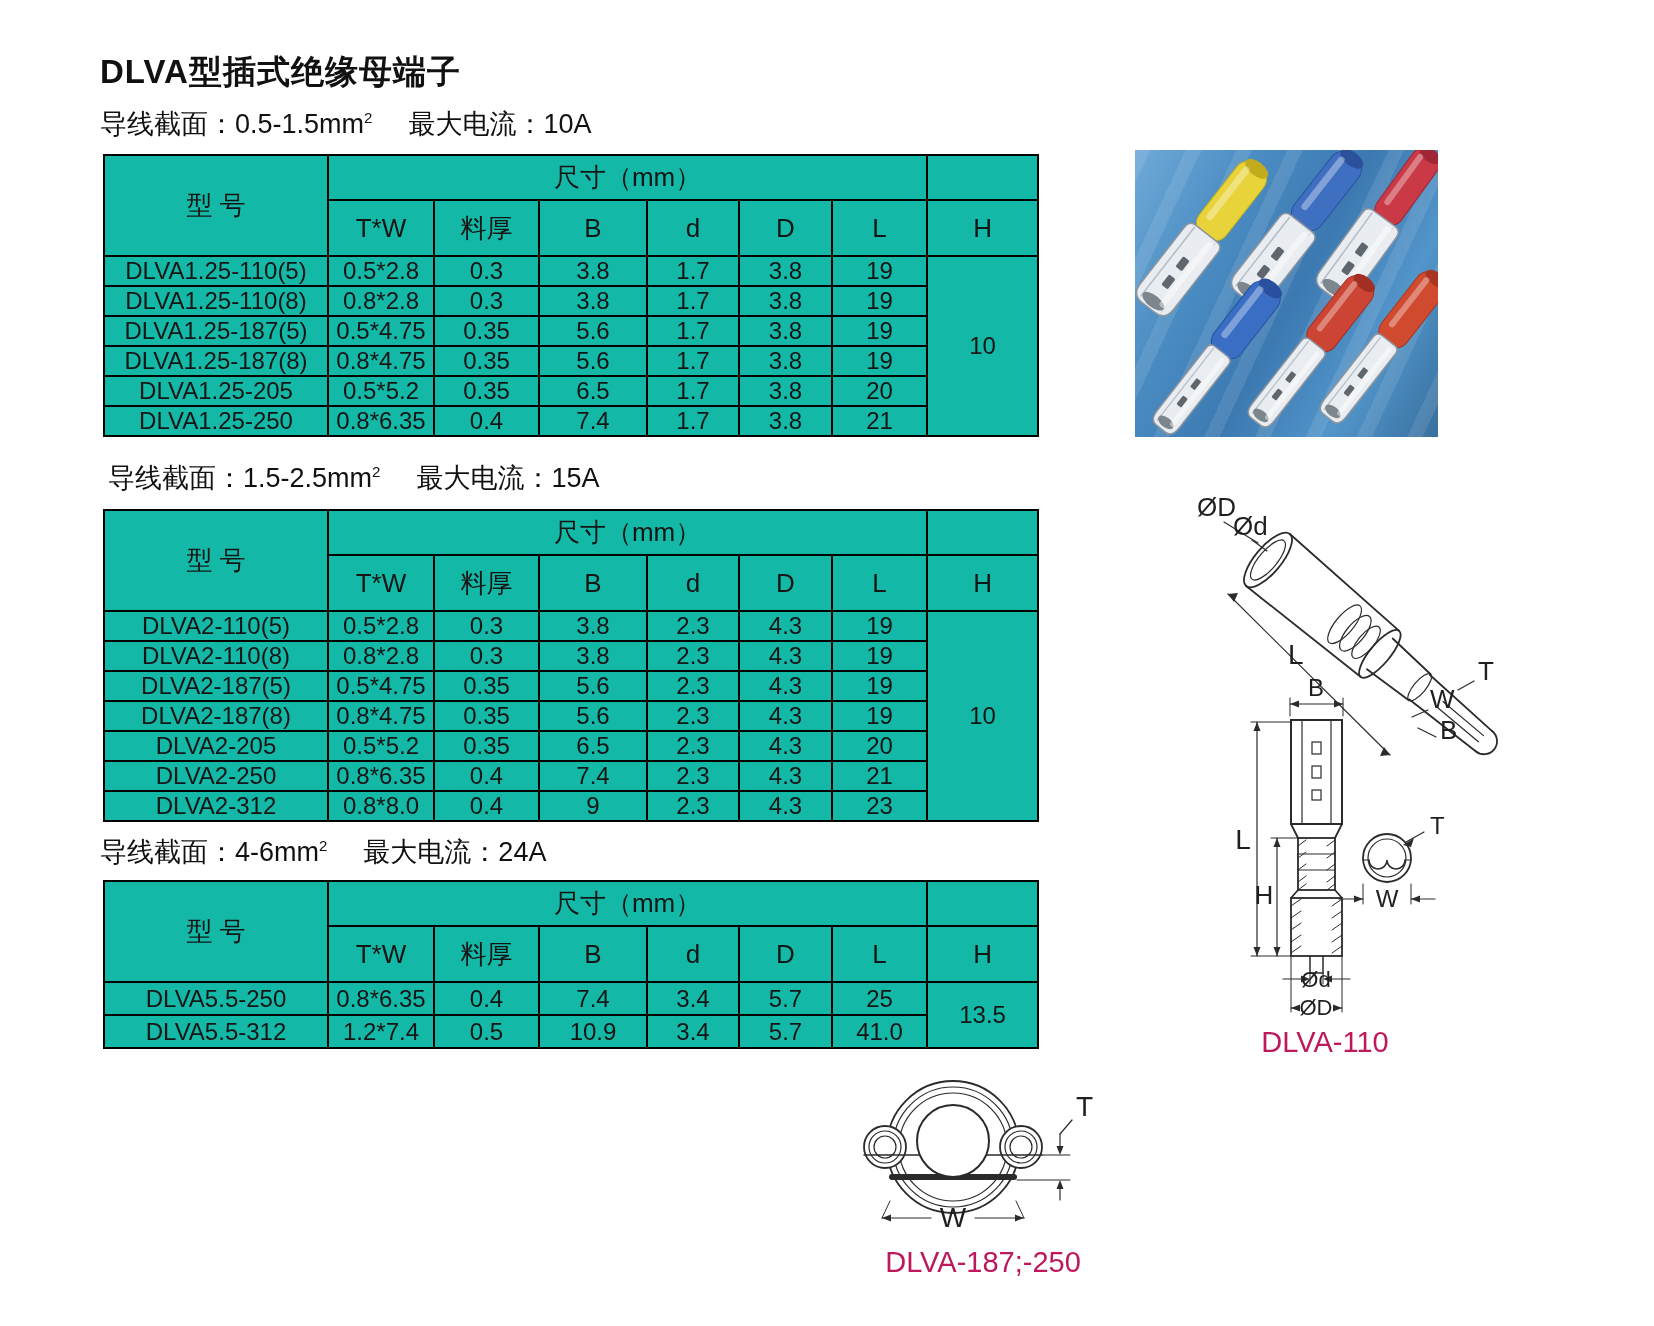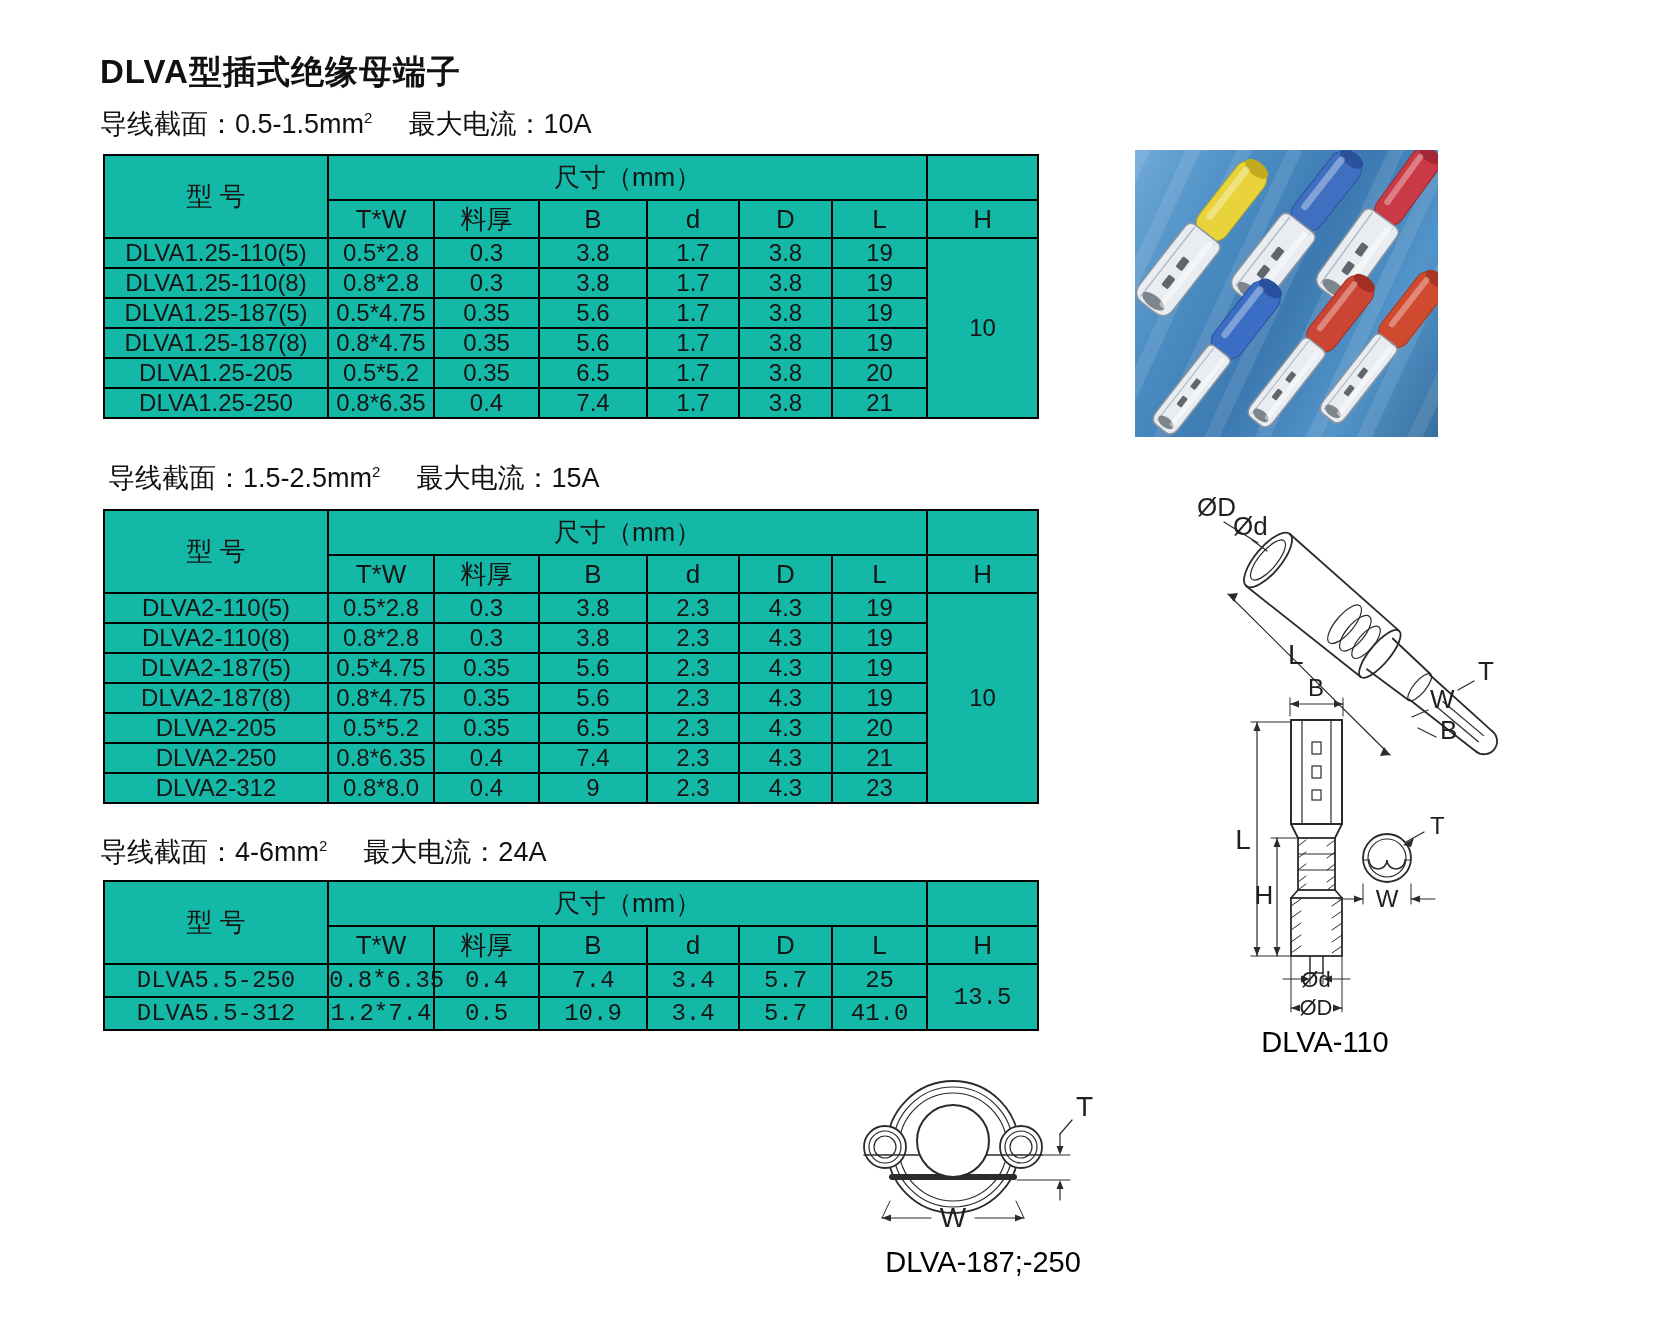--- a/index.html
+++ b/index.html
@@ -12,25 +12,25 @@
   .title{left:100px;top:50px;font-size:33px;font-weight:600;letter-spacing:1px;}
   .sec-header{font-size:27px;left:100px;white-space:nowrap;}
   .sec-header sup{font-size:15px;vertical-align:super;}
   .sec-gap{display:inline-block;width:36px;}
   table.spec{border-collapse:collapse;table-layout:fixed;width:934px;left:103px;background:#14b8a6;}
   table.spec th,table.spec td{
     border:2px solid #000;text-align:center;vertical-align:middle;
     font-weight:normal;padding:0;font-size:24px;color:#151515;
   }
   table.spec thead tr.r1{height:45px;}
-  table.spec thead tr.r2{height:38px;}
+  table.spec thead tr.r2{height:56px;}
   table.spec thead th{font-size:26px;}
   table.t12 tbody tr{height:30px;border-radius:6px;}
-  table.t3 tbody tr{height:33px;font-family:Liberation Mono, monospace;}
-  .caption{font-size:29px;text-align:center;color:#000000;}
+  table.t3 tbody tr{height:33px;}
+  .caption{font-size:29px;text-align:center;color:#be185d;}
   .photo{
     left:1135px;top:150px;width:303px;height:287px;overflow:hidden;
     background:linear-gradient(118deg,#6fa9d8 0%,#4a8cc2 28%,#3c79b1 52%,#5295ca 76%,#38709f 100%);
   }
   .photo .streaks{
     position:absolute;inset:0;
     background:repeating-linear-gradient(115deg,rgba(255,255,255,0.10) 0 14px,rgba(255,255,255,0) 14px 46px);
   }
   svg text{stroke:none;fill:#1f1f1f;}
 </style>

